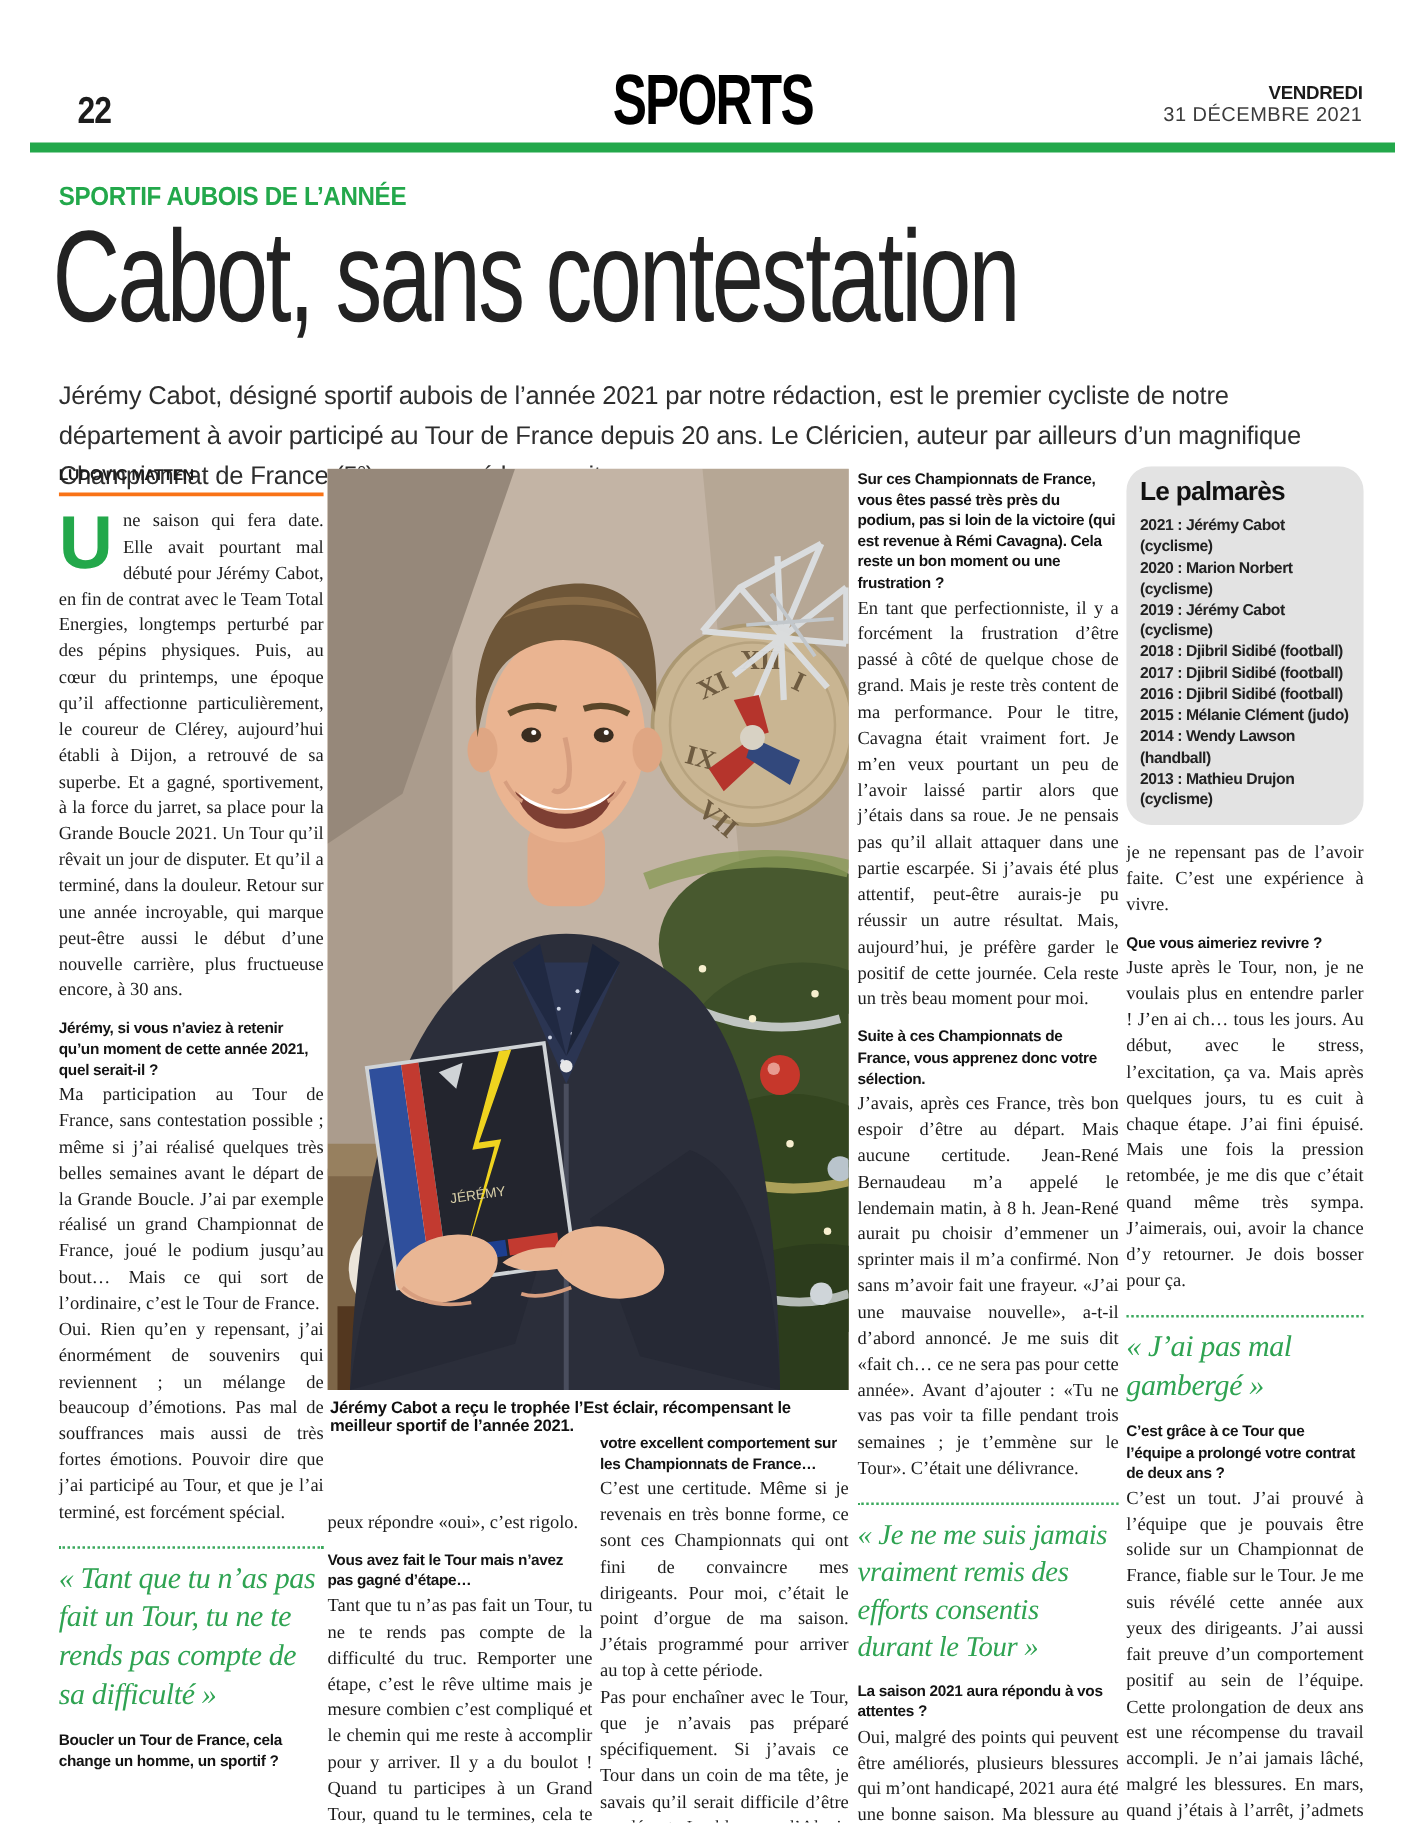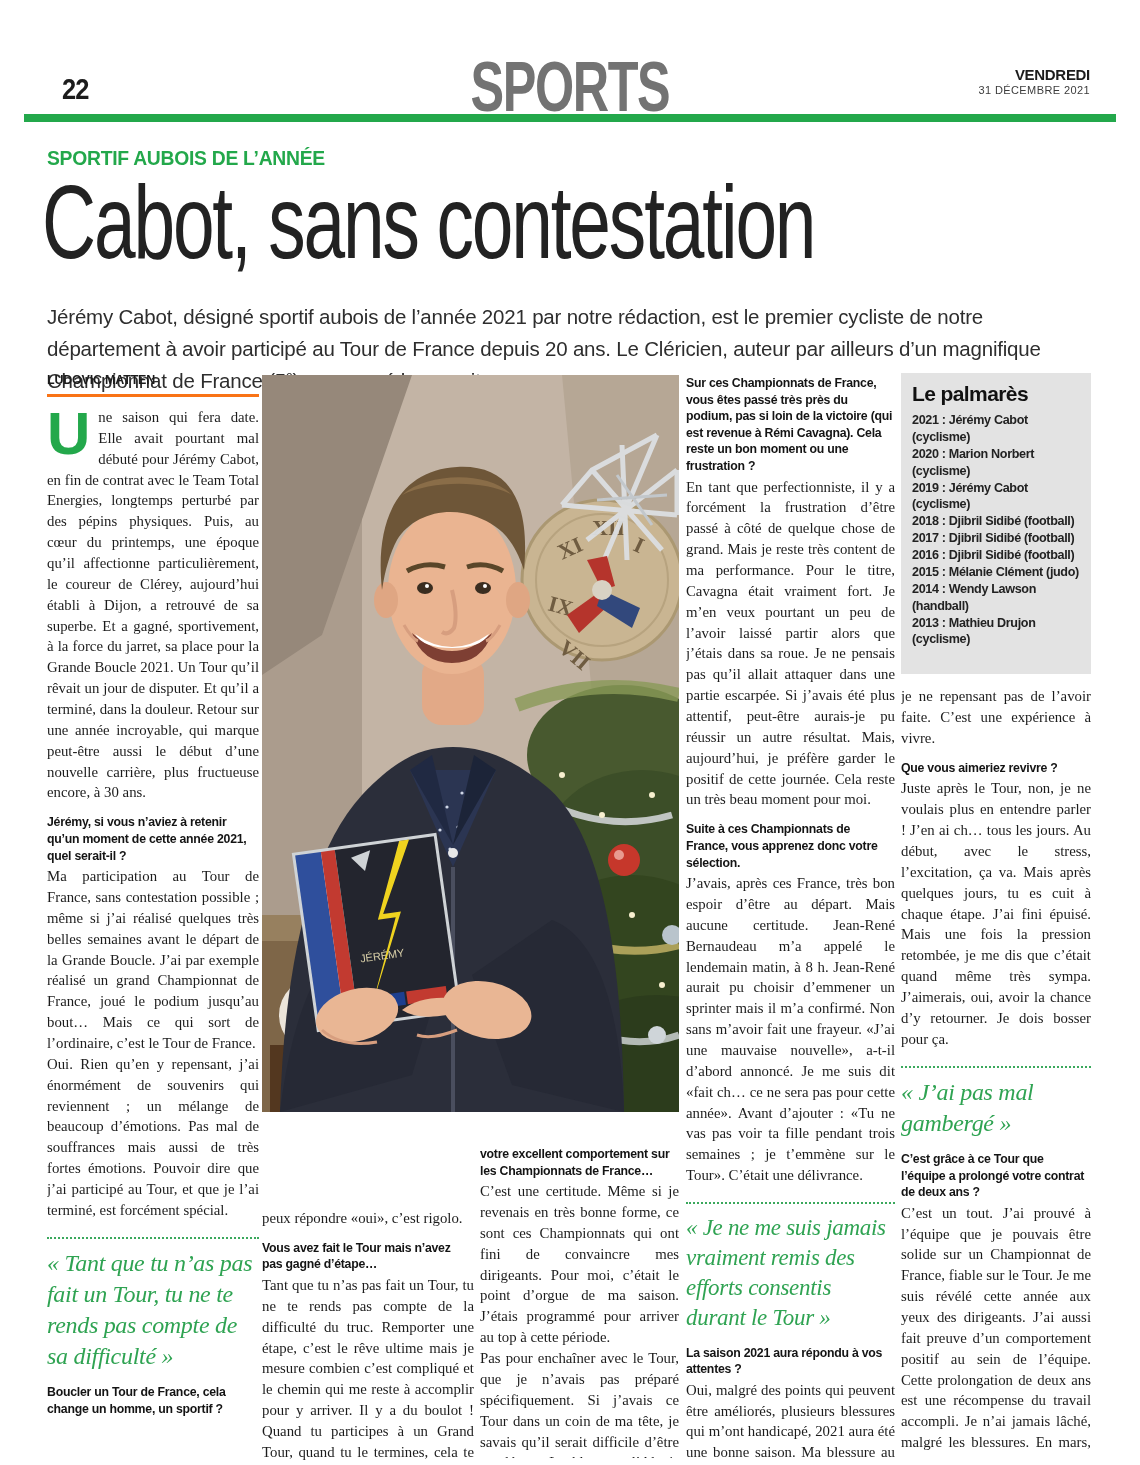--- a/index.html
+++ b/index.html
@@ -1,26 +1,26 @@
 <!DOCTYPE html>
 <html lang="fr"><head>
 <meta charset="utf-8">
 <style>
   html,body{margin:0;padding:0;background:#ffffff;}
   .page{position:relative;width:1140px;height:1465px;background:#fff;overflow:hidden;
         font-family:"Liberation Serif",serif;color:#1c1c1c;}
   
   .pagenum{position:absolute;left:62px;top:72px;font-family:"Liberation Sans",sans-serif;
            font-weight:bold;font-size:30px;letter-spacing:-1px;transform:scaleX(.85);transform-origin:left top;}
-  .section-title{position:absolute;left:0;right:0;top:52px;text-align:center;color:#737373;
-           font-family:"Liberation Sans",sans-serif;font-weight:bold;font-size:70px;line-height:1;}
+  .section-title{position:absolute;left:0;right:0;top:52px;text-align:center;color:#000000;
+           font-family:"Liberation Sans",sans-serif;font-weight:bold;font-size:57px;line-height:1;}
   .section-title span{display:inline-block;transform:scaleX(.72);letter-spacing:-2px;}
   .dateline{position:absolute;right:50px;top:66px;text-align:right;font-family:"Liberation Sans",sans-serif;}
   .dateline .d1{font-weight:bold;font-size:15px;letter-spacing:-0.3px;}
-  .dateline .d2{font-size:11px;color:#3c3c3c;letter-spacing:.4px;margin-top:1px;}
+  .dateline .d2{font-size:16px;color:#3c3c3c;letter-spacing:.4px;margin-top:1px;}
   .green-rule{position:absolute;left:24px;right:24px;top:114px;height:8px;background:#23a84b;}
   
   .kicker{position:absolute;left:47px;top:146px;color:#23a84b;font-family:"Liberation Sans",sans-serif;
           font-weight:bold;font-size:21px;letter-spacing:-0.3px;transform:scaleX(.92);transform-origin:left top;}
   .headline{position:absolute;left:42px;top:168px;font-family:"Liberation Sans",sans-serif;
           font-weight:100;font-size:104px;line-height:1.05;color:#222;white-space:nowrap;
           transform:scaleX(.72);transform-origin:left top;letter-spacing:-3px;}
   .lede{position:absolute;left:47px;top:301px;width:1042px;font-family:"Liberation Sans",sans-serif;
         font-weight:300;font-size:20.5px;line-height:1.55;color:#2e2e2e;letter-spacing:-0.2px;}
   .lede sup{font-size:12px;}
@@ -40,21 +40,21 @@
   .dropcap{float:left;color:#23a84b;font-family:"Liberation Sans",sans-serif;font-weight:bold;
            font-size:60px;line-height:47px;margin:3px 8px 0 0;}
   .pq-rule{border:0;border-top:2px dotted #3aa85c;margin:16px 0 9px;}
   .pq{color:#2fa352;font-style:italic;font-size:24px;line-height:1.3;margin:0 0 12px;
       font-family:"Liberation Serif",serif;letter-spacing:-0.3px;}
   
   .photo{position:absolute;left:262px;top:375px;width:417px;height:737px;overflow:hidden;background:#c2b3a4;}
   .caption{position:absolute;left:264px;top:1118px;width:415px;font-family:"Liberation Sans",sans-serif;
            font-weight:bold;font-size:13.3px;letter-spacing:-0.2px;color:#111;}
   
-  .palmares{background:#e3e3e3;padding:9px 11px 26px;font-family:"Liberation Sans",sans-serif;margin-bottom:12px;}
+  .palmares{background:#e3e3e3;padding:9px 11px 12px;font-family:"Liberation Sans",sans-serif;margin-bottom:12px;border-radius:20px;}
   .palmares h3{margin:0 0 6px;font-size:21px;letter-spacing:-0.6px;color:#111;}
   .palmares ul{list-style:none;margin:0;padding:0;}
   .palmares li{font-size:12.6px;line-height:1.34;font-weight:bold;letter-spacing:-0.35px;color:#222;}
 </style>
 </head>
 <body>
 
 <div class="page">
 
   <div class="pagenum">22</div>
@@ -204,20 +204,21 @@
         </g>
 
         <ellipse cx="95" cy="640" rx="42" ry="26" fill="#e9b694" transform="rotate(-15 95 640)"></ellipse>
         <path d="M60,655 q20,18 55,12" stroke="#d79e7f" stroke-width="3" fill="none"></path>
         <ellipse cx="225" cy="635" rx="45" ry="28" fill="#e9b694" transform="rotate(12 225 635)"></ellipse>
         <path d="M185,640 q-30,5 -45,-5 q18,-14 48,-12 Z" fill="#e9b694"></path>
         <path d="M195,655 q-25,10 -40,5" stroke="#d79e7f" stroke-width="3" fill="none"></path>
       </g>
     </svg>
   </div>
+  <div class="caption">Jérémy Cabot a reçu le trophée l’Est éclair, récompensant le meilleur sportif de l’année 2021.</div>
 
   <div class="col c2">
     <p class="a first" style="text-align:left;">peux répondre «oui», c’est rigolo.</p>
     <p class="q">Vous avez fait le Tour mais n’avez pas gagné d’étape…</p>
     <p class="a">Tant que tu n’as pas fait un Tour, tu ne te rends pas compte de la difficulté du truc. Remporter une étape, c’est le rêve ultime mais je mesure combien c’est compliqué et le chemin qui me reste à accomplir pour y arriver. Il y a du boulot ! Quand tu participes à un Grand Tour, quand tu le termines, cela te fait progresser. J’espère un jour avec cette chance de jouer la gagne sur une étape.</p>
 
   </div>
 
   <div class="col c3">
     <p class="q" style="margin-top:0;">votre excellent comportement sur les Championnats de France…</p>

